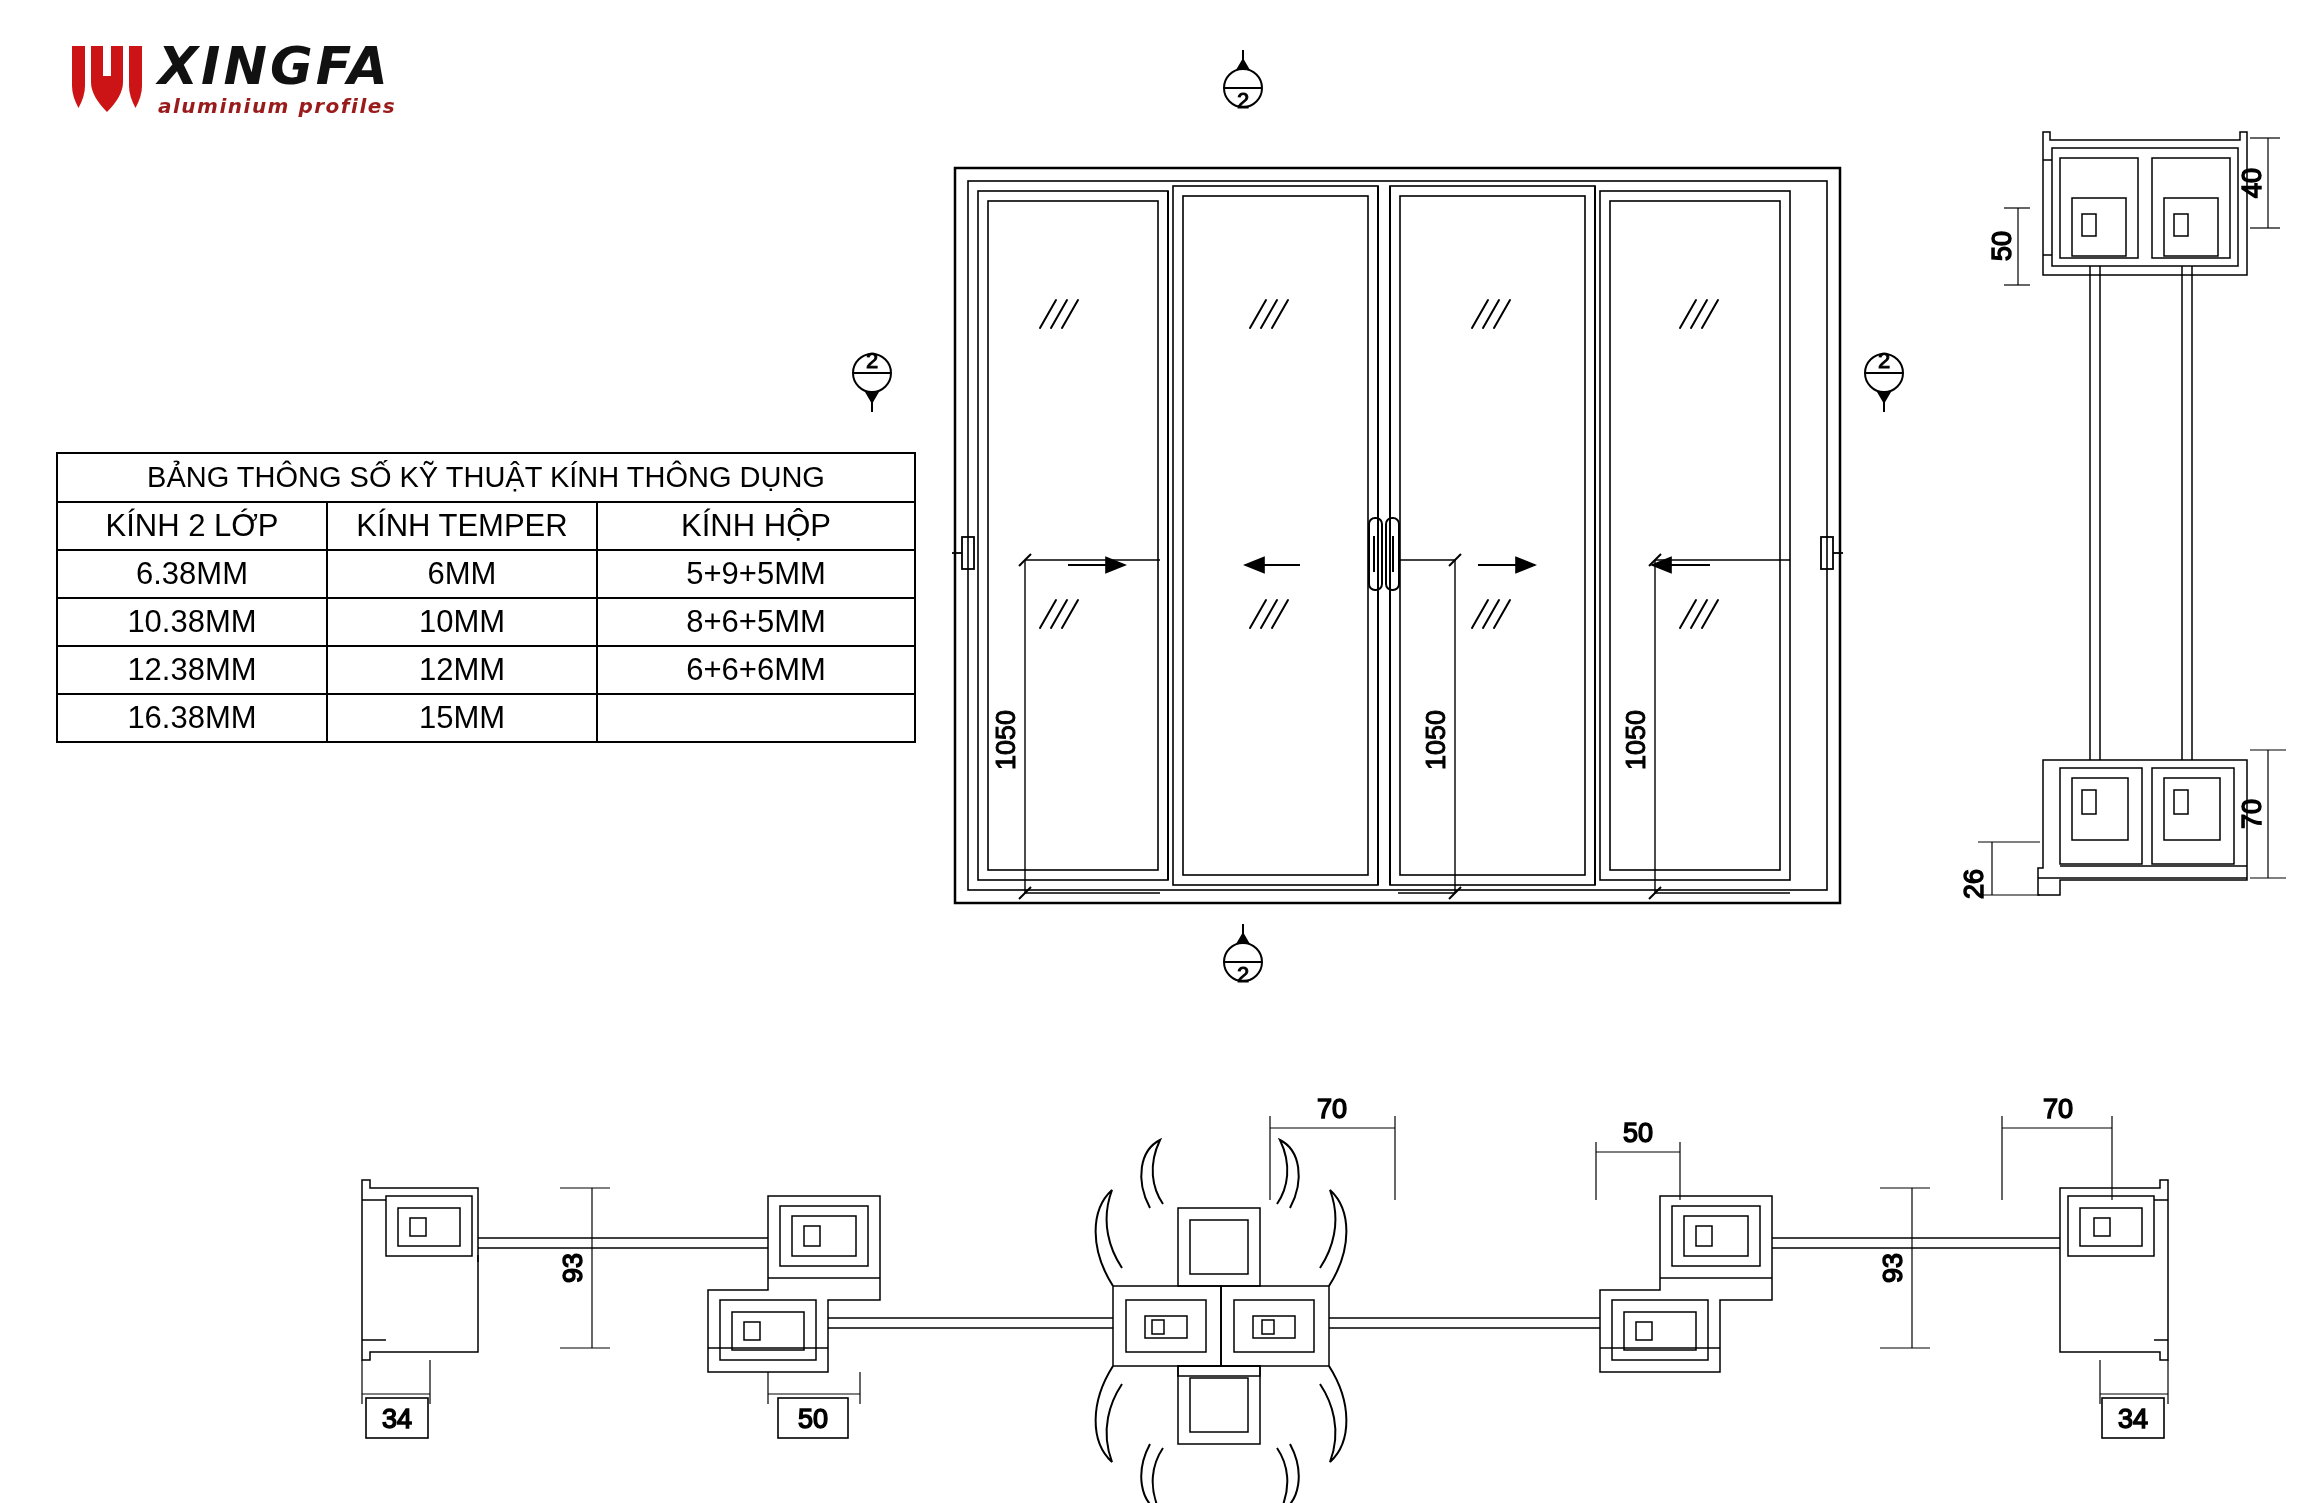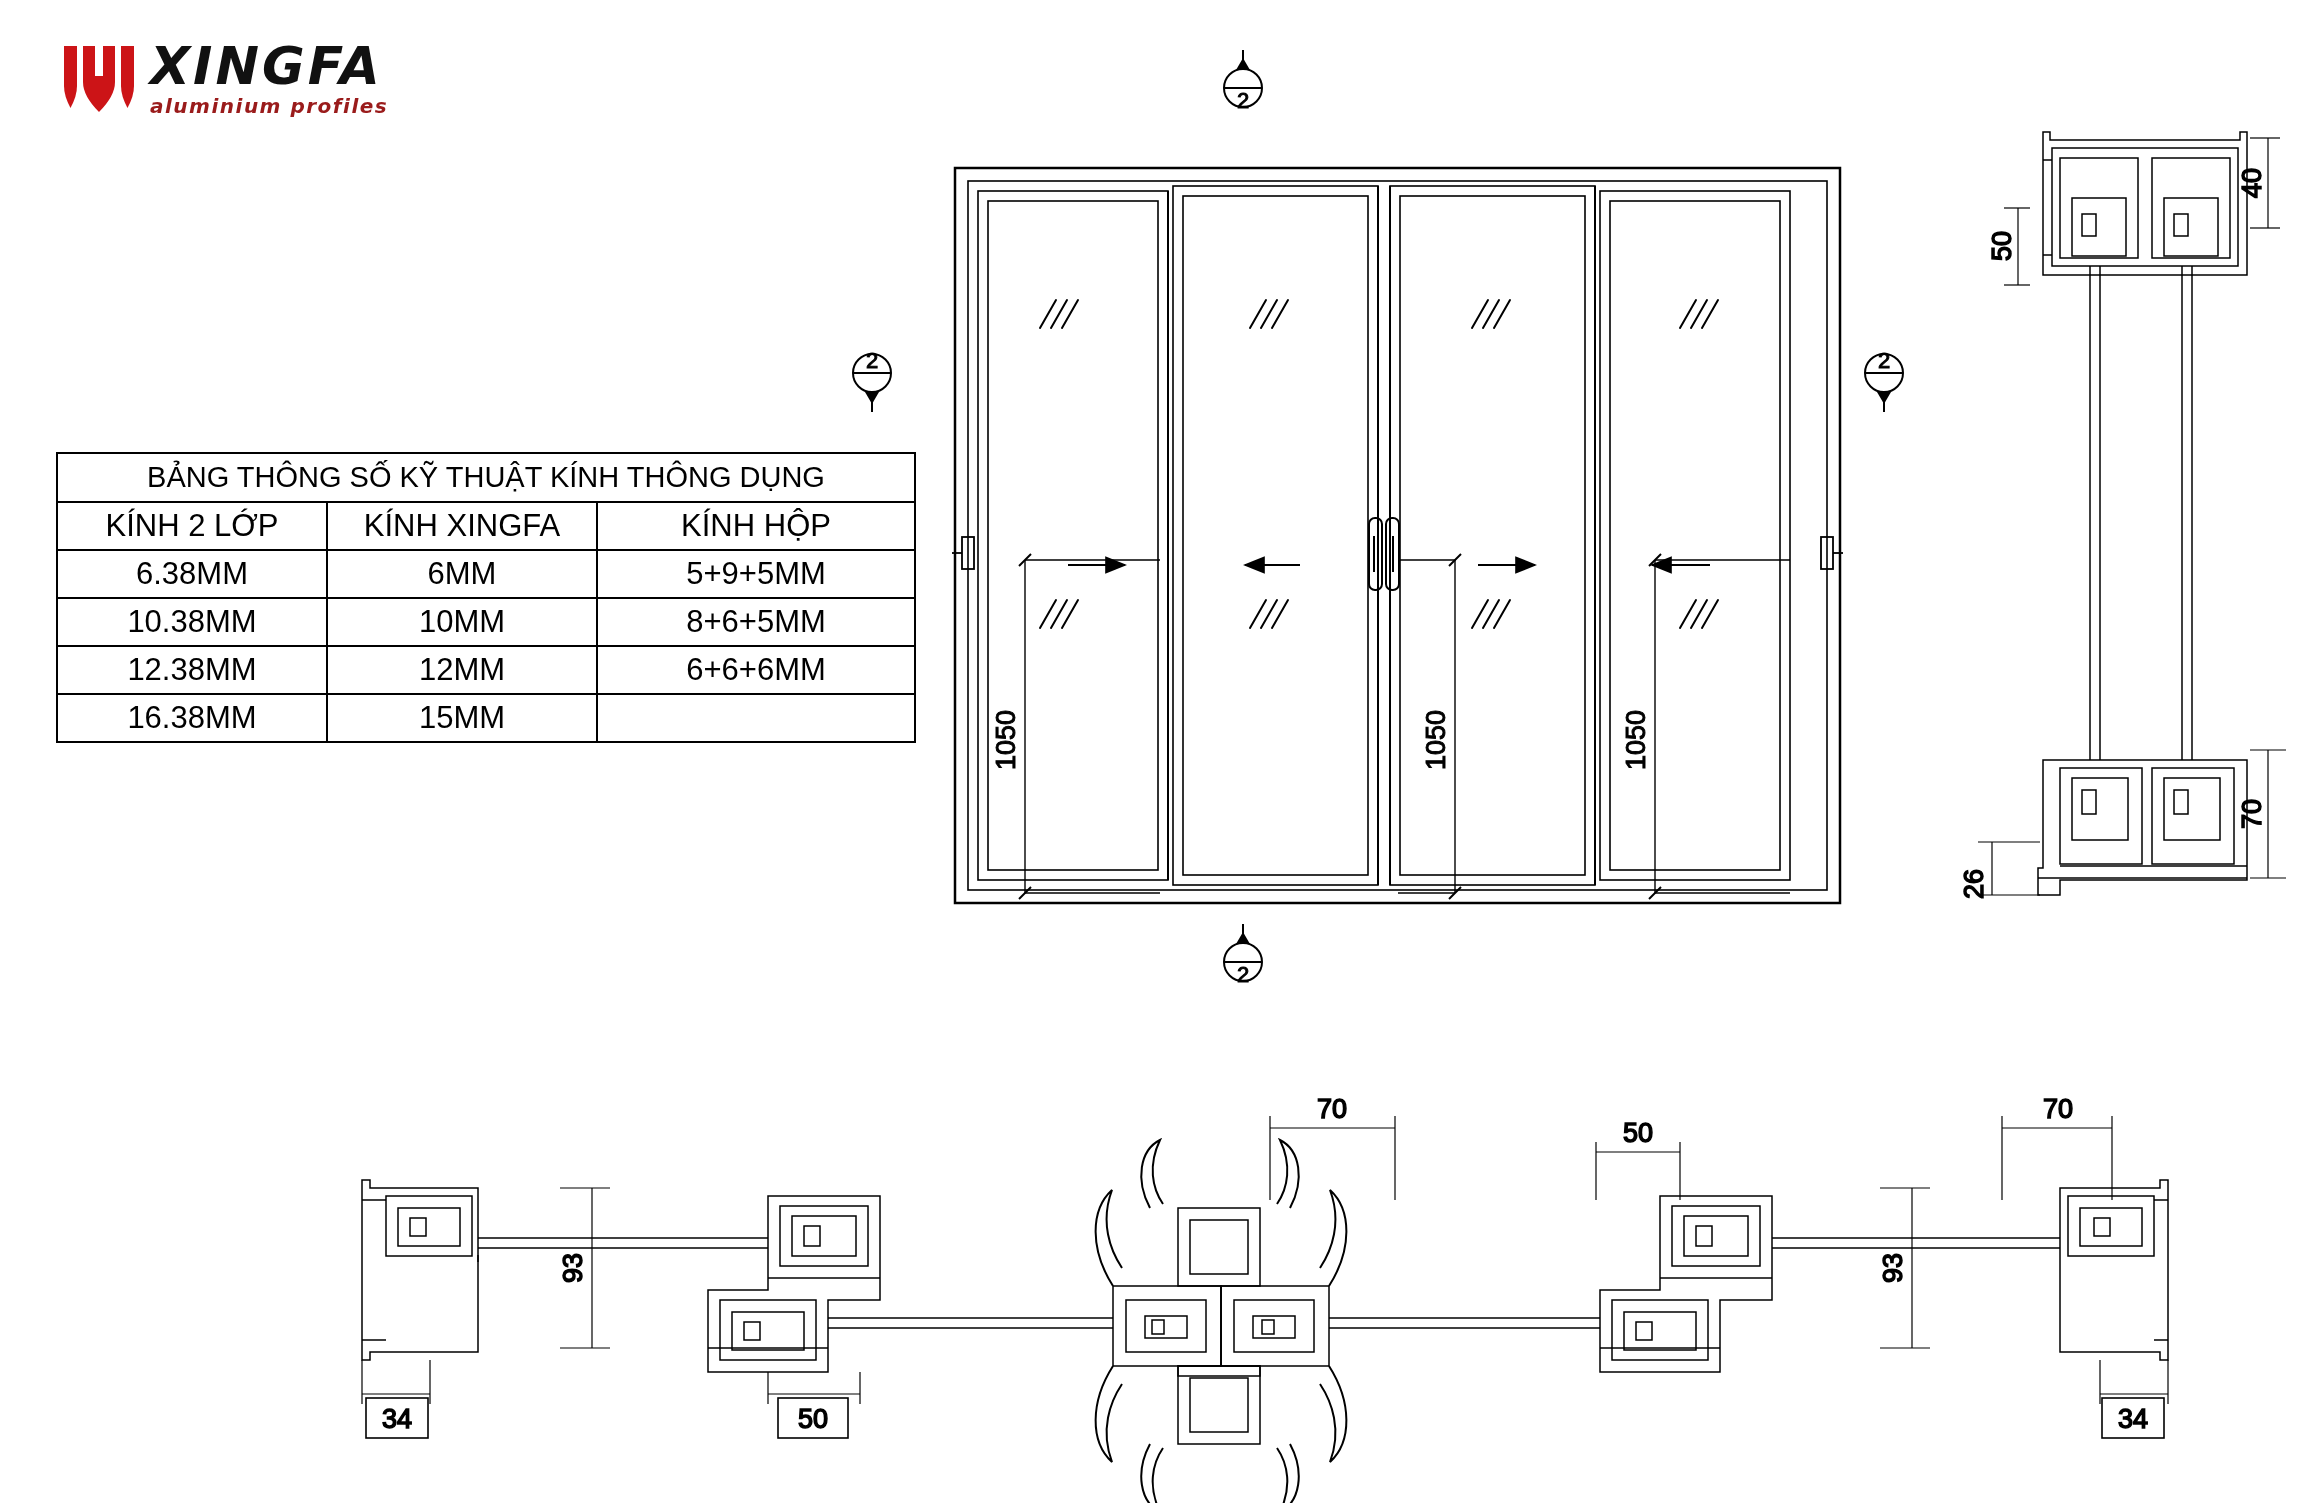--- a/index.html
+++ b/index.html
@@ -12,21 +12,21 @@
     height: 1503px;
     position: relative;
     font-family: "Liberation Sans", sans-serif;
     color: #000;
     overflow: hidden;
   }
   .abs { position: absolute; }
 
   
   #logo-block {
-    left: 50px; top: 28px; width: 360px; height: 105px;
+    left: 58px; top: 28px; width: 360px; height: 105px;
   }
   #logo-mark {
     position: absolute; left: 10px; top: 14px; width: 78px; height: 70px;
   }
   #logo-text-wrap {
     position: absolute; left: 100px; top: 12px;
   }
   #logo-wordmark {
     font-family: "DejaVu Sans", sans-serif;
     font-weight: bold;
@@ -109,21 +109,21 @@
   </div>
 </div>
 
 <table class="abs" id="glass-table">
   <tbody>
     <tr>
       <td class="title-cell" colspan="3">BẢNG THÔNG SỐ KỸ THUẬT KÍNH  THÔNG DỤNG</td>
     </tr>
     <tr>
       <td class="col-a">KÍNH 2 LỚP</td>
-      <td class="col-b">KÍNH XINGFA</td>
+      <td class="col-b">KÍNH TEMPER</td>
       <td class="col-c">KÍNH HỘP</td>
     </tr>
     <tr>
       <td>6.38MM</td>
       <td>6MM</td>
       <td>5+9+5MM</td>
     </tr>
     <tr>
       <td>10.38MM</td>
       <td>10MM</td>

